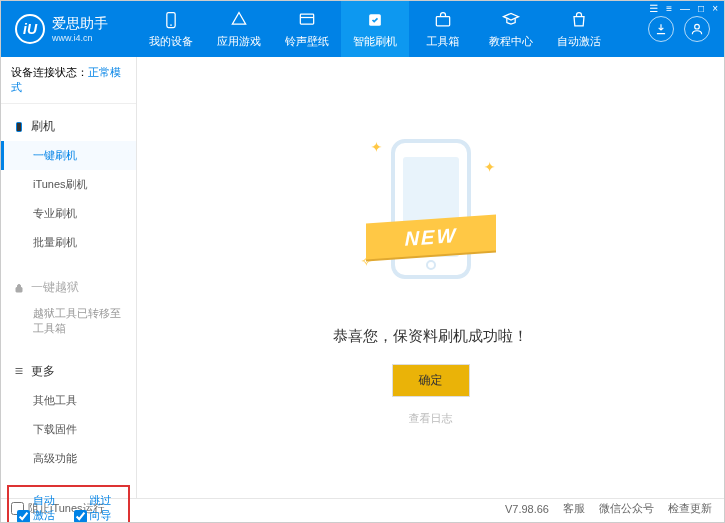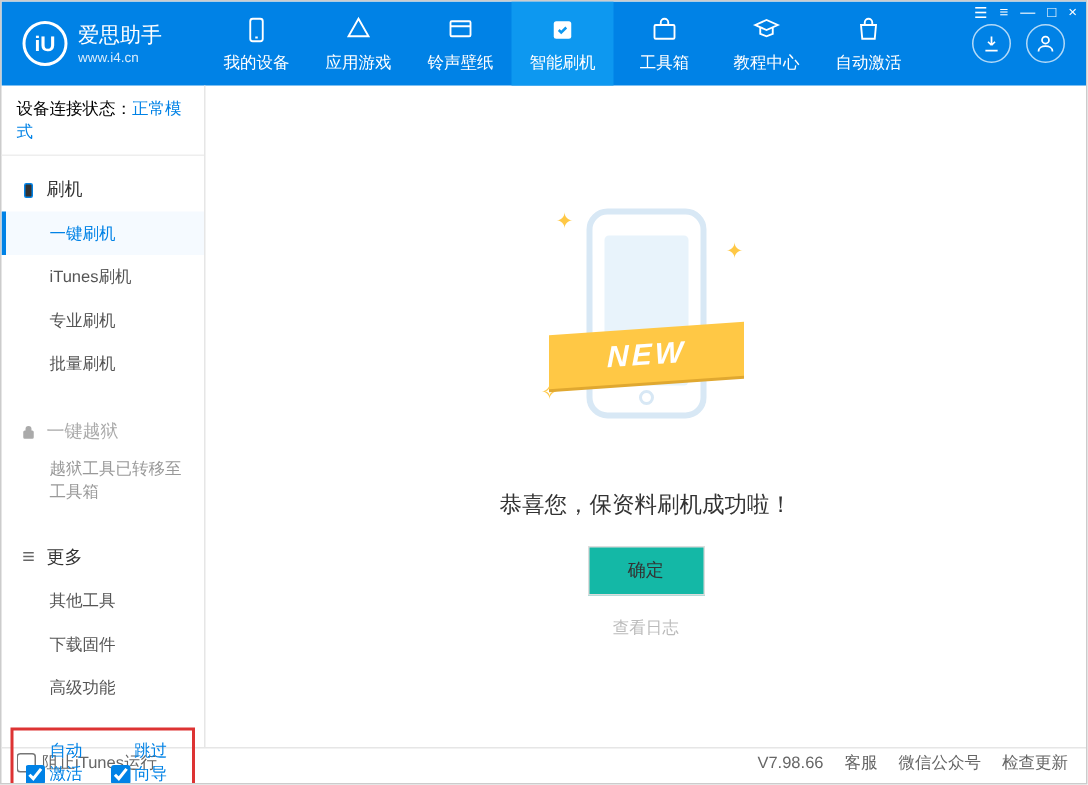--- a/index.html
+++ b/index.html
@@ -1,19 +1,19 @@
 <!DOCTYPE html>
 <html><head>
 <meta charset="utf-8">
 <style>
 *{margin:0;padding:0;box-sizing:border-box;font-family:"Microsoft YaHei",Arial,sans-serif}
 body{background:#fff;width:725px;height:523px;overflow:hidden;border:1px solid #ccc;position:relative}
 .header{background:#0082e6;height:56px;display:flex;align-items:center;color:#fff}
 .logo-area{display:flex;align-items:center;padding:0 14px;width:136px}
-.logo-circle{width:30px;height:30px;border:2px solid #fff;border-radius:50%;display:flex;align-items:center;justify-content:center;font-weight:bold;font-size:14px;margin-right:7px;}
+.logo-circle{width:30px;height:30px;border:2px solid #fff;border-radius:50%;display:flex;align-items:center;justify-content:center;font-weight:bold;font-size:14px;margin-right:7px;font-style:italic}
 .logo-text{font-size:14px;font-weight:normal}
 .logo-sub{font-size:9px;opacity:.85}
 .nav-tabs{display:flex;height:56px;flex:1}
 .nav-tab{width:68px;display:flex;flex-direction:column;align-items:center;justify-content:center;font-size:11px;cursor:pointer;gap:4px}
 .nav-tab.active{background:#0d98f0}
 .nav-icon{width:20px;height:20px}
 .win-controls{position:absolute;top:2px;right:6px;display:flex;gap:8px;font-size:10px;color:#fff}
 .win-controls span{cursor:pointer}
 .header-right{display:flex;align-items:center;gap:10px;padding-right:14px}
 .circle-btn{width:26px;height:26px;border:1.5px solid rgba(255,255,255,.7);border-radius:50%;display:flex;align-items:center;justify-content:center;cursor:pointer}
@@ -31,21 +31,21 @@
 .checkbox-row label{display:flex;align-items:flex-end;gap:3px;cursor:pointer}
 .checkbox-row input{accent-color:#0082e6}
 .main{flex:1;display:flex;flex-direction:column;align-items:center;justify-content:center;position:relative}
 .phone-illus{width:140px;height:180px;position:relative;margin-bottom:18px}
 .phone-body{position:absolute;left:30px;top:10px;width:80px;height:140px;background:#fff;border:4px solid #d8e8f5;border-radius:14px}
 .phone-screen{position:absolute;left:8px;top:14px;right:8px;bottom:18px;background:#e8f3fb;border-radius:3px}
 .phone-btn{position:absolute;bottom:5px;left:50%;transform:translateX(-50%);width:10px;height:10px;border:2px solid #d8e8f5;border-radius:50%}
 .new-banner{position:absolute;left:5px;right:5px;top:90px;height:36px;background:#ffc845;transform:skewY(-4deg);display:flex;align-items:center;justify-content:center;color:#fff;font-weight:bold;font-size:20px;font-style:italic;letter-spacing:2px;box-shadow:0 2px 0 #e0a830}
 .star{position:absolute;color:#ffc845;font-size:14px}
 .success-text{font-size:15px;color:#333;margin-bottom:18px}
-.ok-btn{border:1px solid #ddd;background:#14b8a6;padding:7px 26px;font-size:12px;cursor:pointer;color:#333}
+.ok-btn{border:1px solid #ddd;background:#eab308;padding:7px 26px;font-size:12px;cursor:pointer;color:#333}
 .log-link{margin-top:14px;font-size:11px;color:#bbb;cursor:pointer}
 .footer{height:20px;border-top:1px solid #e6e6e6;display:flex;align-items:center;font-size:11px;color:#666}
 .footer-left{flex:1;display:flex;align-items:center;padding-left:10px;gap:4px}
 .footer-right{display:flex;align-items:center;gap:14px;padding-right:12px}
 .footer-right span{cursor:pointer}
 .small-icon{width:12px;height:12px;fill:currentColor}
 </style>
 </head>
 <body>
 

